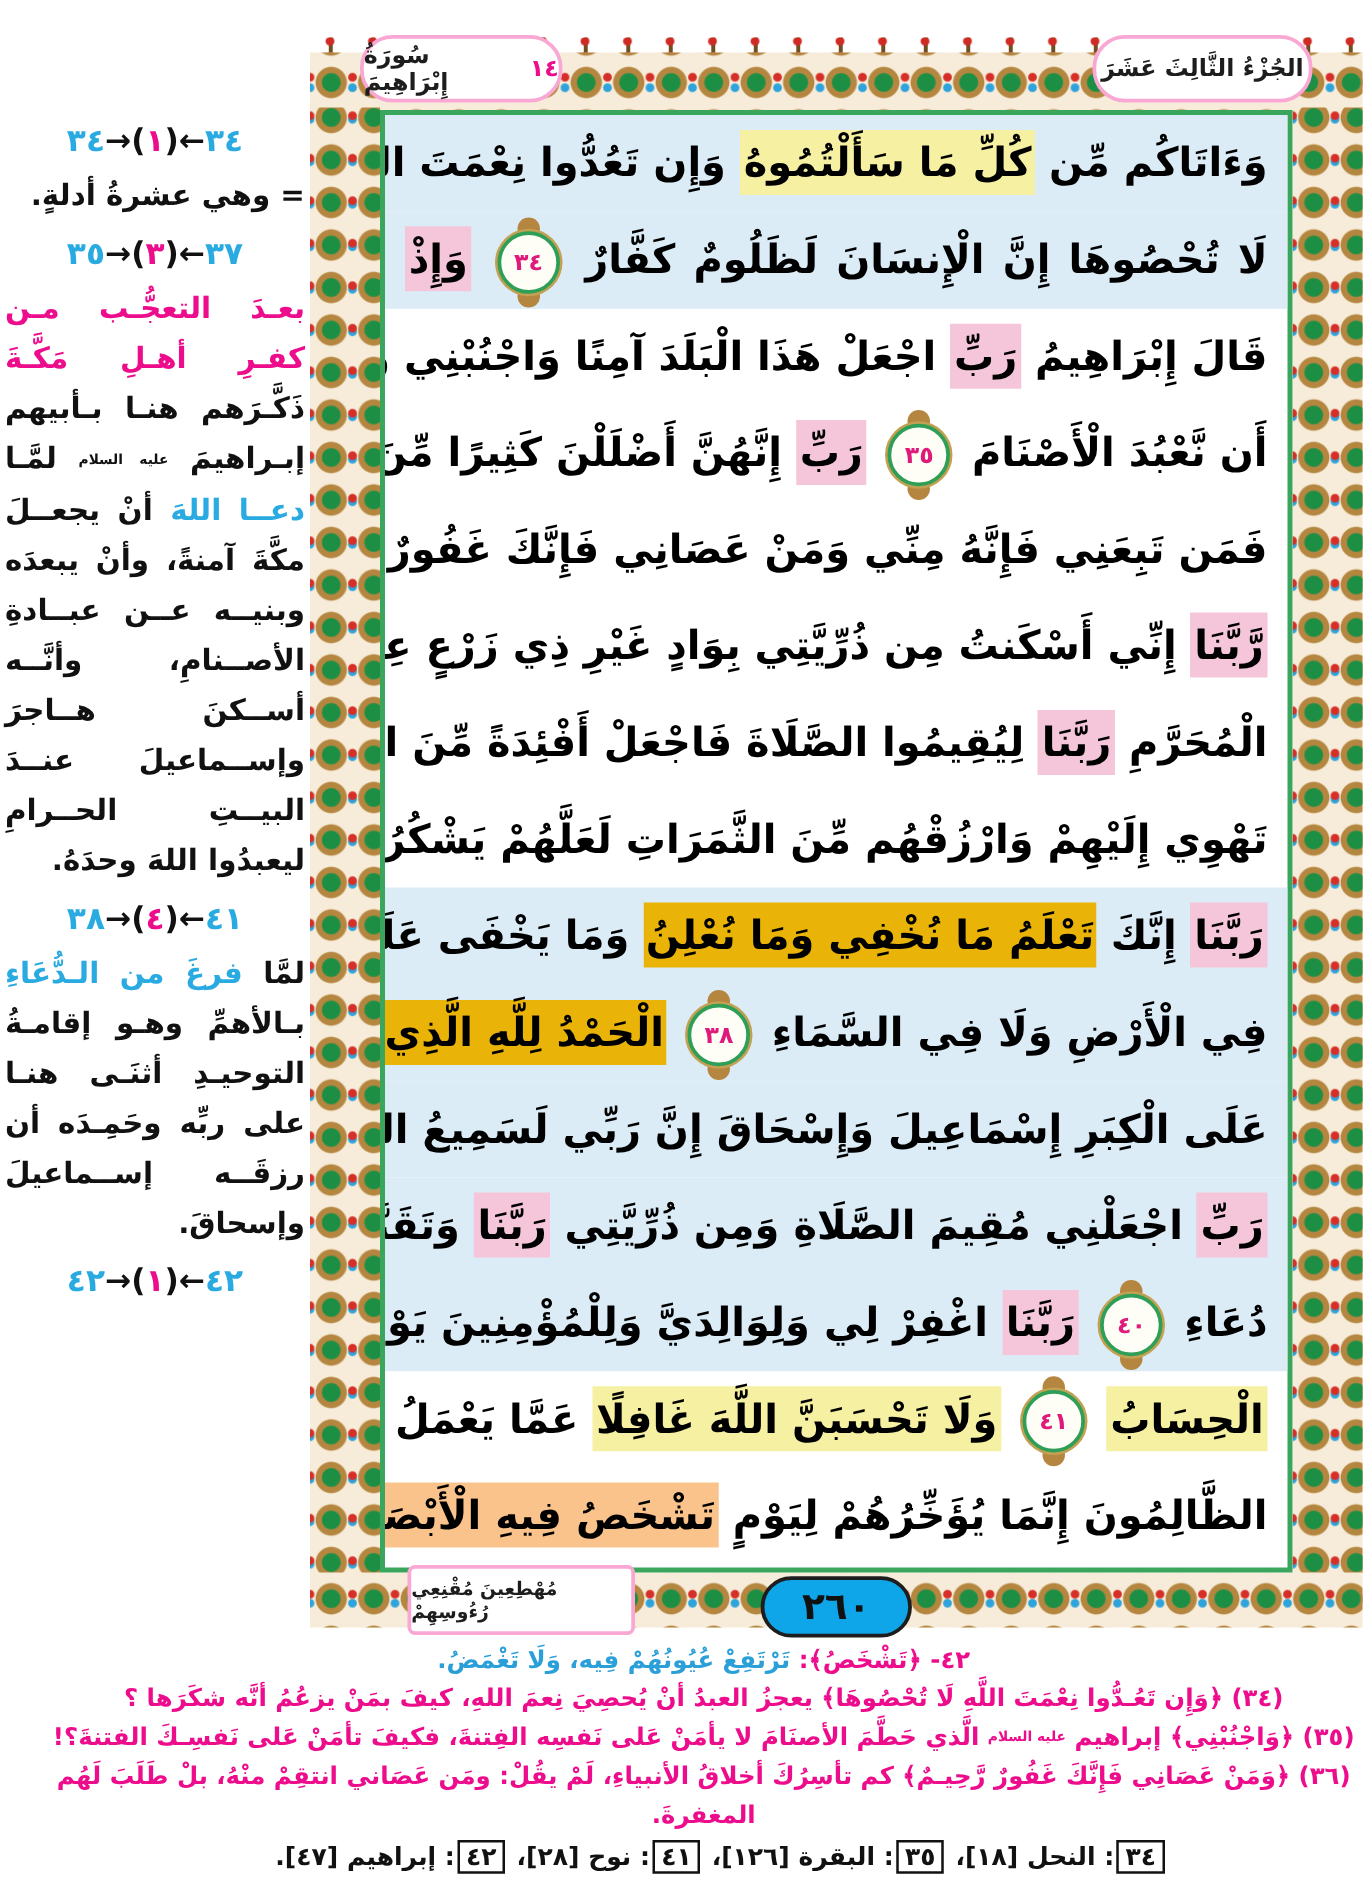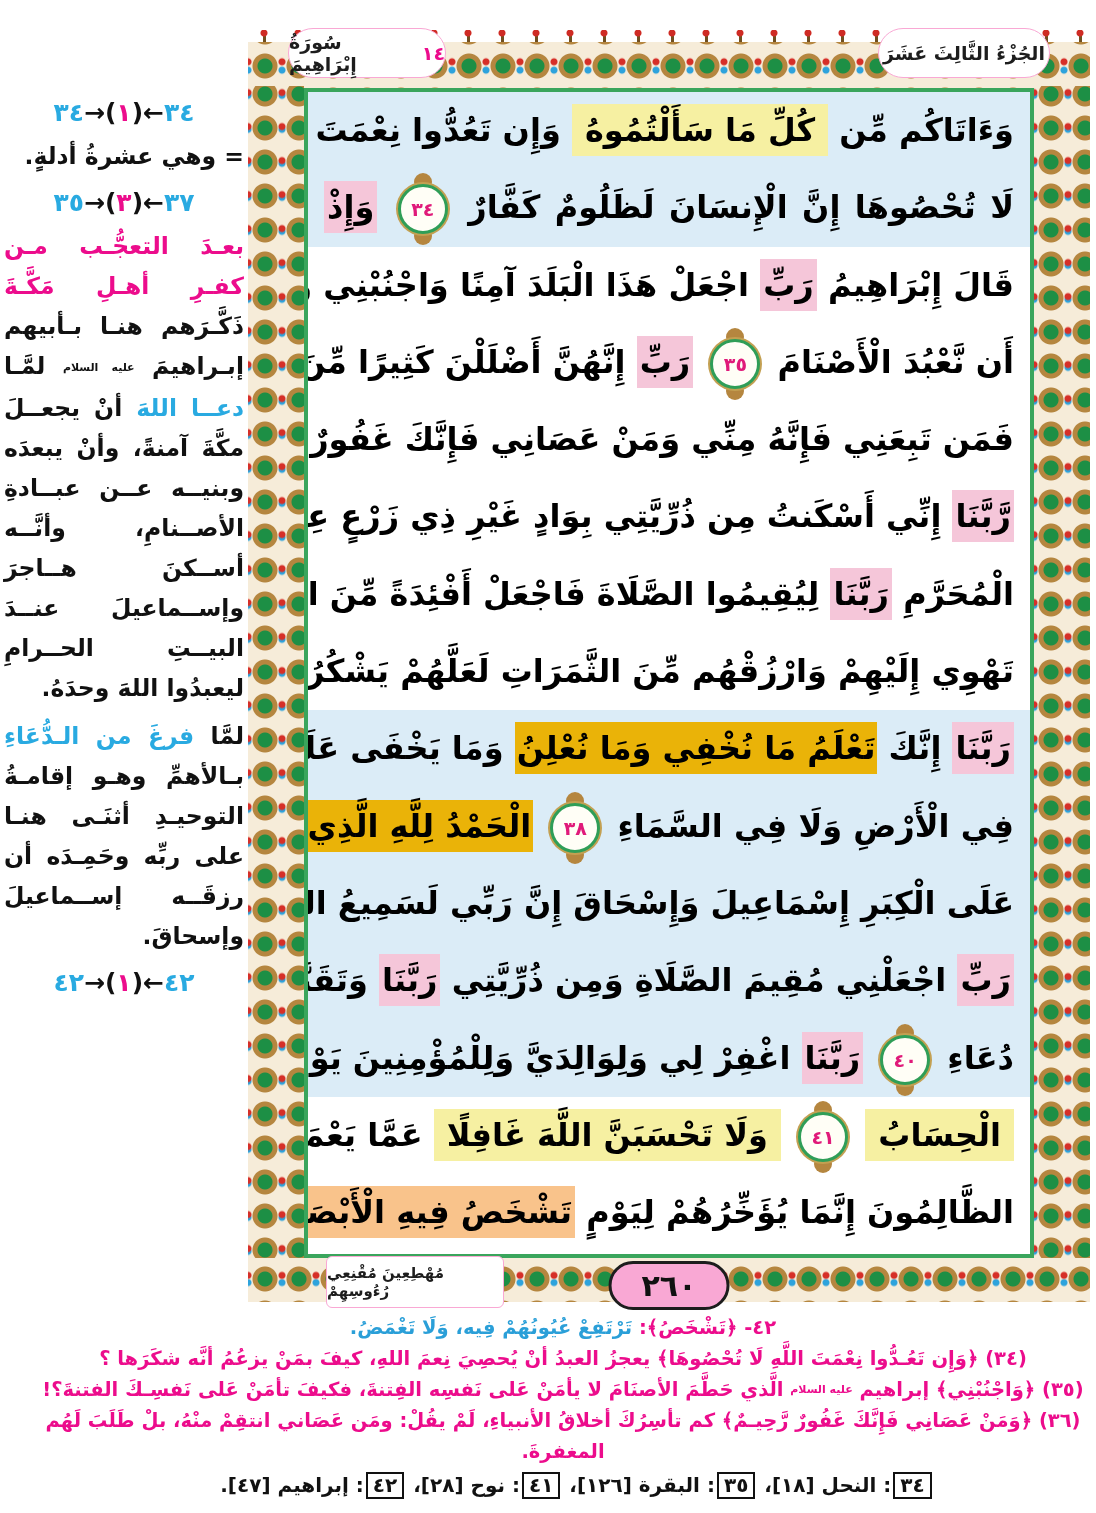--- a/index.html
+++ b/index.html
@@ -6,21 +6,21 @@
   body{
     width:1096px;height:1513px;position:relative;overflow:hidden;
     background:#ffffff;
     font-family:"DejaVu Sans",sans-serif;
   }
   
   .c-cyan{color:#29aae1;}
   .c-magenta{color:#ec0c8c;}
   .c-black{color:#111111;}
   .c-blue{color:#2a9fd8;}
-  .hl-yellow{background:#f6f0a2;padding:7px 13px;}
+  .hl-yellow{background:#f6f0a2;padding:7px 3px;}
   .hl-pink{background:#f5c6d9;padding:7px 3px;}
   .hl-orange{background:#f9c38b;padding:7px 3px;}
   .hl-gray{background:#eab308;padding:7px 2px;}
   .boxed{border:2px solid #111;padding:0 5px;display:inline-block;line-height:1.15;margin:0 2px;}
   .mark-small{font-size:11px;vertical-align:3px;letter-spacing:0;}
 
   
   .frame{position:absolute;left:248px;top:30px;width:842px;height:1272px;}
   .orn{
     background-color:#f6ecd9;
@@ -42,30 +42,30 @@
   .band-bottom{position:absolute;bottom:0;left:0;right:0;height:46px;}
   .band-bottom::after{content:"";position:absolute;bottom:-0px;left:0;right:0;height:0;}
   .band-left{position:absolute;left:0;top:56px;bottom:44px;width:56px;}
   .band-right{position:absolute;right:0;top:56px;bottom:44px;width:56px;}
   .content-panel{
     position:absolute;left:56px;right:56px;top:58px;bottom:44px;
     border:4px solid #3aa55c;background:#ffffff;box-sizing:border-box;overflow:hidden;
   }
 
   .cartouche{
-    position:absolute;background:#fff;border:1px solid #f9a8d4;border-radius:26px;
+    position:absolute;background:#fff;border:3px solid #f9a8d4;border-radius:26px;
     display:flex;align-items:center;justify-content:center;gap:6px;
     font-weight:bold;color:#1d1d1d;z-index:5;
   }
   .cartouche-surah{left:40px;top:-2px;width:156px;height:48px;font-size:19px;}
   .cartouche-juz{right:40px;top:-2px;width:170px;height:48px;font-size:19px;text-align:center;}
   .cartouche-catchword{left:78px;bottom:-6px;width:176px;height:50px;font-size:15px;border-radius:6px;}
   .page-number{
     position:absolute;left:50%;bottom:-8px;transform:translateX(-50%);
-    background:#f9a8d4;border:3px solid #1d1d1d;border-radius:34px;
+    background:#0ea5e9;border:3px solid #1d1d1d;border-radius:34px;
     padding:4px 30px;font-size:30px;font-weight:bold;color:#111;z-index:5;
   }
 
   
   #quran-lines{position:absolute;inset:0;}
   .quran-line{
     direction:rtl;text-align:justify;text-align-last:justify;
     height:77.3px;line-height:77.3px;padding:0 16px;
     font-size:32px;font-weight:bold;color:#000;white-space:nowrap;
   }
@@ -102,20 +102,21 @@
   .footer-line.refs{font-size:20px;color:#111;margin-top:3px;margin-left:28px;}
 </style>
 </head>
 <body>
 
 <div class="margin-col">
   <div class="range-line"><span class="c-cyan">٣٤</span><span class="c-black">←(</span><span class="c-magenta">١</span><span class="c-black">)→</span><span class="c-cyan">٣٤</span></div>
   <div class="margin-note"><span class="c-black">= وهي عشرةُ أدلةٍ.</span></div>
   <div class="range-line"><span class="c-cyan">٣٧</span><span class="c-black">←(</span><span class="c-magenta">٣</span><span class="c-black">)→</span><span class="c-cyan">٣٥</span></div>
   <div class="margin-note"><span class="c-magenta">بعـدَ التعجُّـب مـن كفـرِ أهـلِ مَكَّـةَ </span><span class="c-black">ذَكَّـرَهم هنـا بـأبيهم إبـراهيمَ </span><span class="c-black mark-small">عليه السلام</span><span class="c-black"> لمَّـا </span><span class="c-cyan">دعــا اللهَ </span><span class="c-black">أنْ يجعــلَ مكَّةَ آمنةً، وأنْ يبعدَه وبنيــه عــن عبــادةِ الأصــنامِ، وأنَّــه أســكنَ هــاجرَ وإســماعيلَ عنــدَ البيــتِ الحــرامِ ليعبدُوا اللهَ وحدَهُ.</span></div>
+  <div class="range-line"><span class="c-cyan">٤١</span><span class="c-black">←(</span><span class="c-magenta">٤</span><span class="c-black">)→</span><span class="c-cyan">٣٨</span></div>
   <div class="margin-note"><span class="c-black">لمَّا </span><span class="c-cyan">فرغَ من الـدُّعَاءِ </span><span class="c-black">بـالأهمِّ وهـو إقامـةُ التوحيـدِ أثنَـى هنـا على ربِّه وحَمِـدَه أن رزقَــه إســماعيلَ وإسحاقَ.</span></div>
   <div class="range-line"><span class="c-cyan">٤٢</span><span class="c-black">←(</span><span class="c-magenta">١</span><span class="c-black">)→</span><span class="c-cyan">٤٢</span></div>
 </div>
 
 <div class="frame">
   <div class="band-top orn"></div>
   <div class="band-bottom orn"></div>
   <div class="band-left orn"></div>
   <div class="band-right orn"></div>
 

